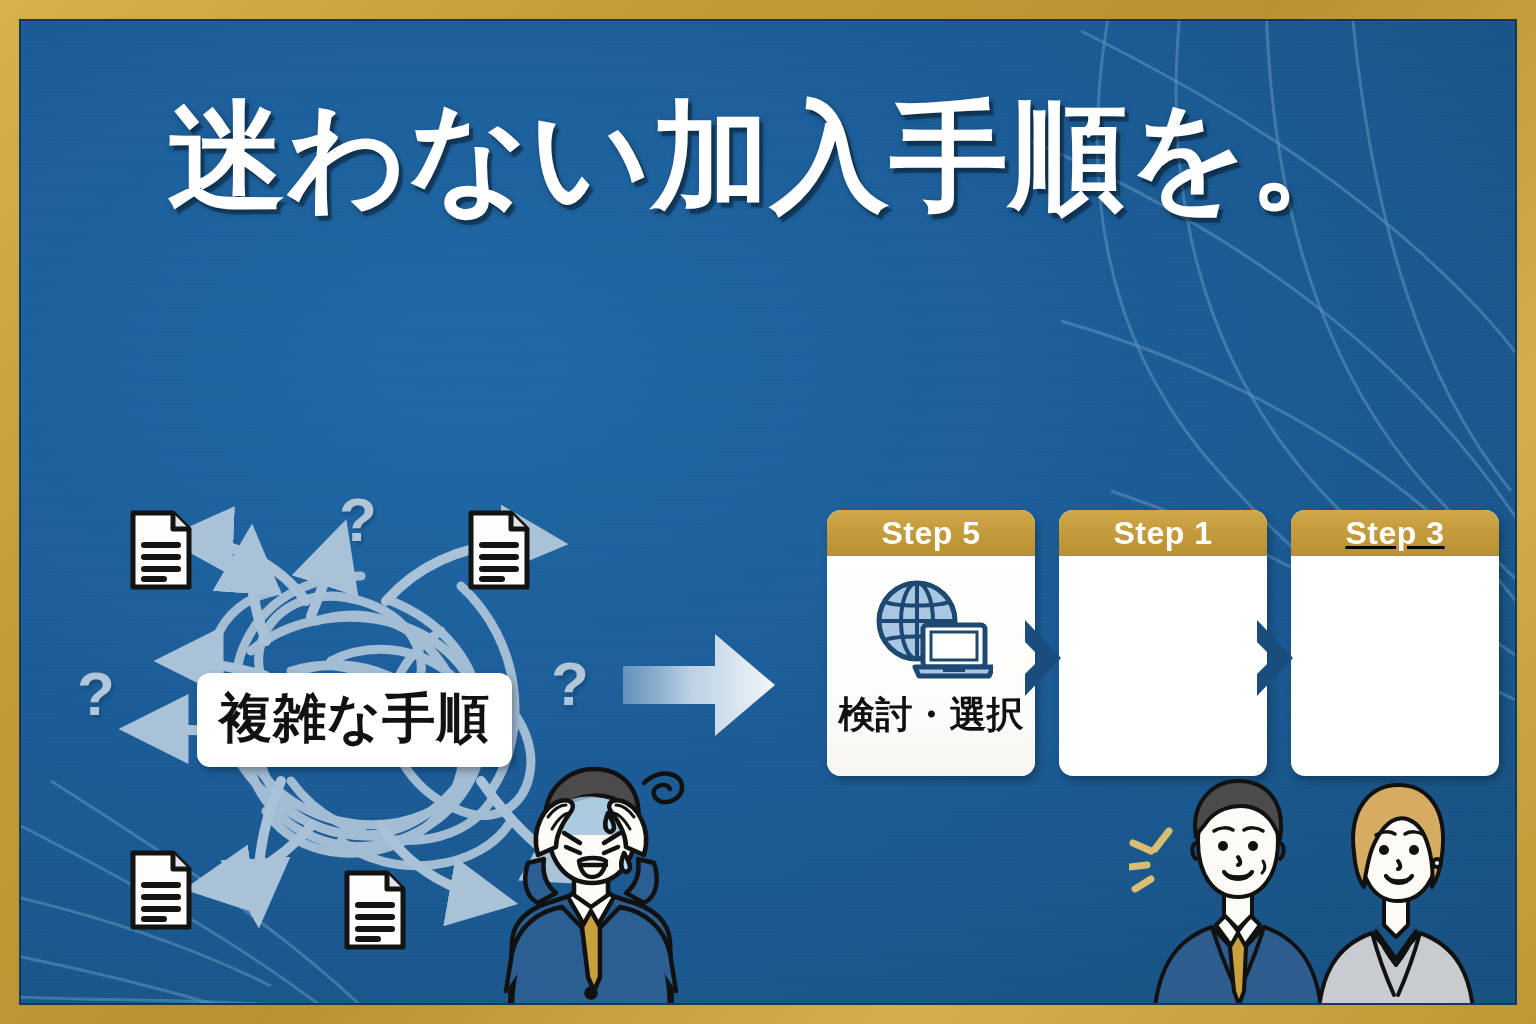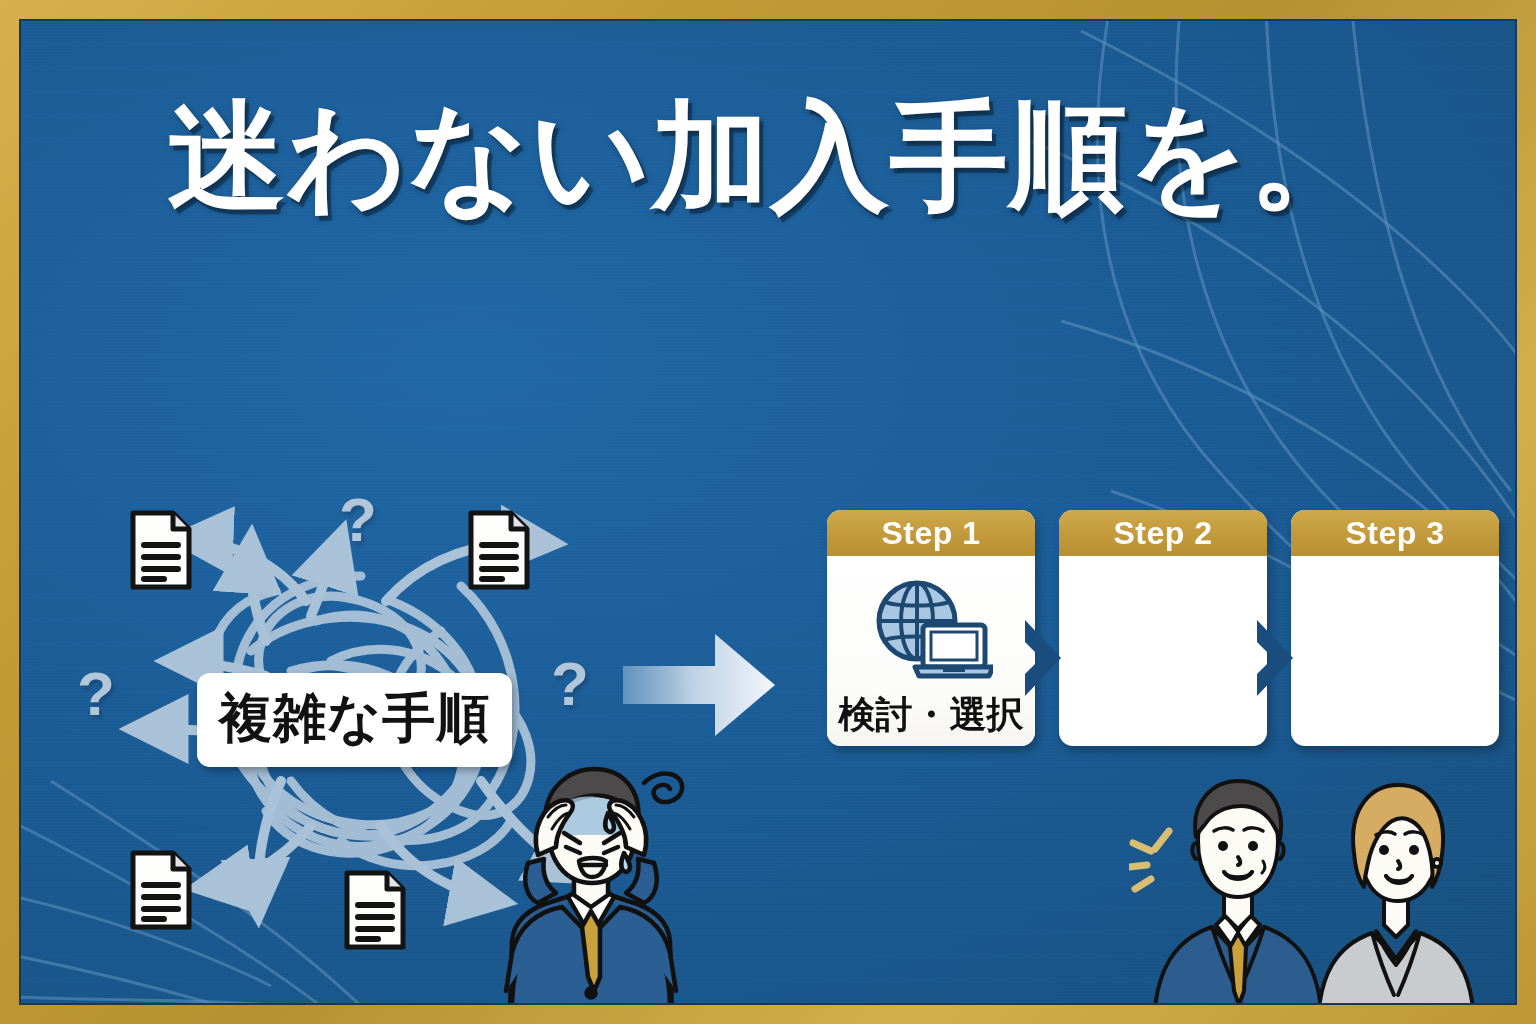--- a/index.html
+++ b/index.html
@@ -114,35 +114,35 @@
   #steps { position: absolute; left: 806px; top: 489px; display: flex; }
   .step-card {
     position: relative;
     width: 208px;
     border-radius: 14px;
     overflow: hidden;
     background: #ffffff;
     box-shadow: 3px 5px 9px rgba(0,0,0,.28);
     margin-right: 24px;
   }
-  .step-card:last-child { margin-right: 0; }
+  .step-card:last-child { margin-right: 0; text-decoration: underline; }
   .step-head {
     height: 46px;
     background: linear-gradient(180deg, #cfa84b 0%, #c29a3b 55%, #b88f31 100%);
     color: #ffffff;
     font-size: 32px;
     font-weight: 700;
     display: flex;
     align-items: center;
     justify-content: center;
     letter-spacing: .5px;
     font-family: "Liberation Sans", "DejaVu Sans", sans-serif;
   }
   .step-body {
-    height: 190px;
+    height: 220px;
     background: linear-gradient(180deg, #ffffff 0%, #fcfcfa 70%, #f6f5f1 100%);
     display: flex;
     flex-direction: column;
     align-items: center;
     justify-content: flex-start;
     padding-top: 16px;
     box-sizing: border-box;
   }
   .step-icon { height: 112px; display: flex; align-items: center; justify-content: center; }
   .step-label {
@@ -338,21 +338,21 @@
           <stop offset="45%" stop-color="#cfdeec" stop-opacity="0.9"></stop>
           <stop offset="100%" stop-color="#f3f7fb" stop-opacity="1"></stop>
         </linearGradient>
       </defs>
       <path d="M4,42 H96 V10 L156,61 L96,112 V80 H4 Z" fill="url(#arrgrad)"></path>
     </svg>
 
     <div id="steps">
 
       <div class="step-card">
-        <div class="step-head">Step 1</div>
+        <div class="step-head">Step 5</div>
         <div class="step-body">
           <div class="step-icon">
             <svg width="124" height="106" viewBox="0 0 124 106">
 
               <circle cx="48" cy="46" r="38" fill="#a9c7e2" stroke="#1c4872" stroke-width="5"></circle>
               <g fill="none" stroke="#1c4872" stroke-width="4">
                 <ellipse cx="48" cy="46" rx="16" ry="38"></ellipse>
                 <line x1="10" y1="46" x2="86" y2="46"></line>
                 <path d="M14,26 C24,32 72,32 82,26"></path>
                 <path d="M14,66 C24,60 72,60 82,66"></path>
@@ -363,21 +363,21 @@
               <rect x="62" y="57" width="46" height="28" fill="#ffffff" stroke="#1c4872" stroke-width="3"></rect>
               <path d="M46,92 H124 L120,101 H50 Z" fill="#a9c7e2" stroke="#1c4872" stroke-width="5" stroke-linejoin="round"></path>
               <rect x="74" y="93" width="22" height="4" fill="#1c4872"></rect>
             </svg>
           </div>
           <div class="step-label">検討・選択</div>
         </div>
       </div>
 
       <div class="step-card">
-        <div class="step-head">Step 2</div>
+        <div class="step-head">Step 1</div>
       </div>
 
       <div class="step-card">
         <div class="step-head">Step 3</div>
       </div>
     </div>
 
     <svg class="chev" style="left:1000px;" width="44" height="84" viewBox="0 0 44 84">
       <path d="M4,4 L40,42 L4,80 L4,58 L20,42 L4,26 Z" fill="#1a4d7e"></path>
     </svg>

